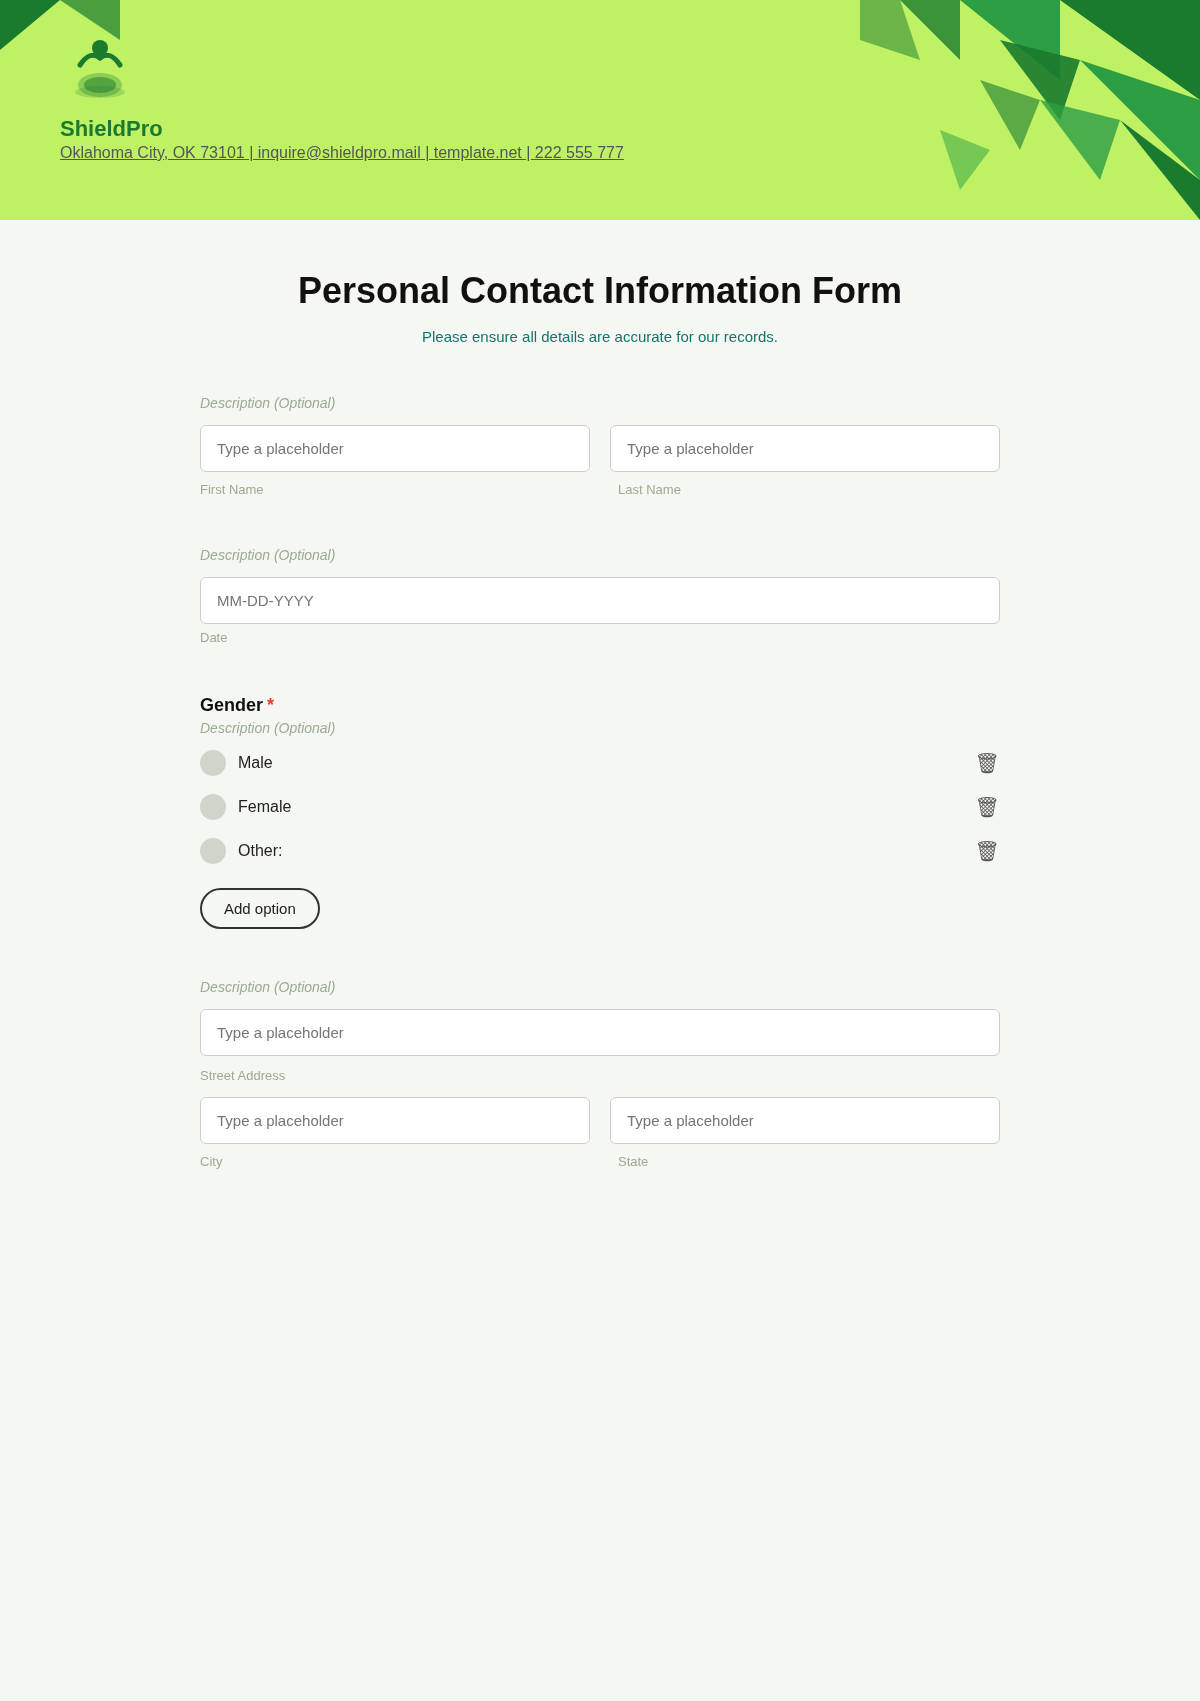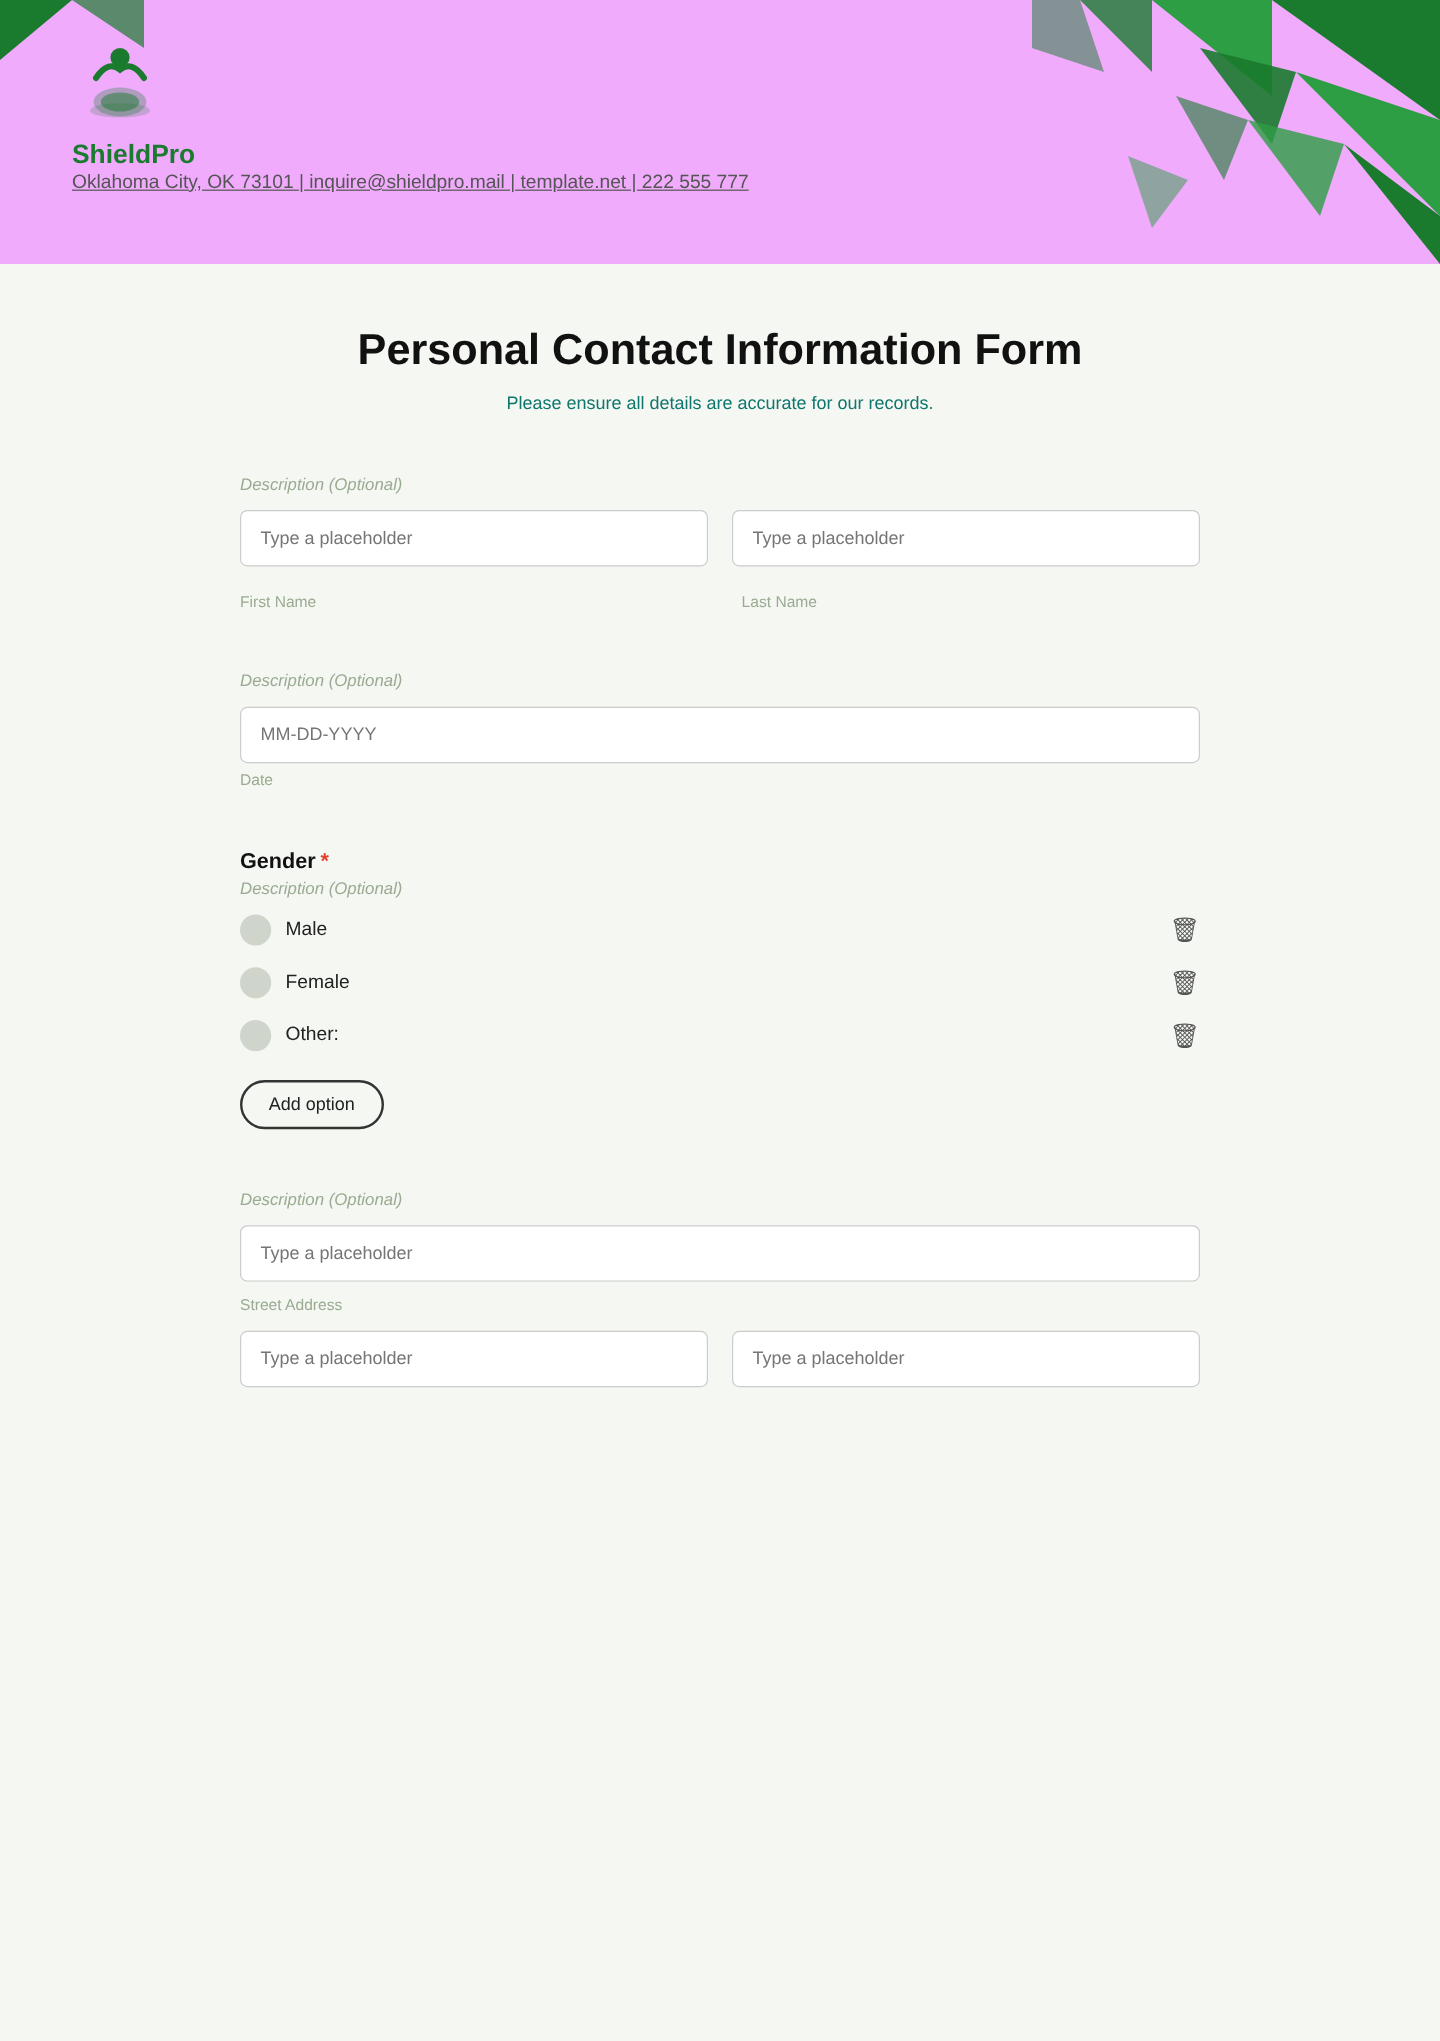--- a/index.html
+++ b/index.html
@@ -8,21 +8,21 @@
       font-family: 'Arial', sans-serif;
       min-height: 1701px;
       width: 1200px;
       position: relative;
       overflow-x: hidden;
     }
 
     
     .header {
       position: relative;
-      background: #f0abfc;
+      background: #bef264;
       padding: 30px 60px 20px 60px;
       min-height: 220px;
       overflow: hidden;
     }
 
     .header-logo-area {
       display: flex;
       flex-direction: column;
       align-items: flex-start;
       z-index: 2;
@@ -139,21 +139,21 @@
       padding: 14px 16px;
       font-size: 15px;
       color: #555;
       background: #fff;
       outline: none;
     }
 
     .input-sublabel-row {
       display: flex;
       gap: 36px;
-      margin-top: 22px;
+      margin-top: 10px;
       align-items: flex-end;
     }
 
     .input-sublabel {
       flex: 1;
       color: #9aab92;
       font-size: 13px;
     }
 
     .input-sublabel-single {
@@ -323,15 +323,19 @@
 
     
     <input class="input-full" type="text" placeholder="Type a placeholder" style="margin-bottom: 6px;">
     <div class="input-sublabel-single" style="margin-bottom: 14px;">Street Address</div>
 
     
     <div class="input-row">
       <input class="input-field" type="text" placeholder="Type a placeholder" style="">
       <input class="input-field" type="text" placeholder="Type a placeholder" style="">
     </div>
+    <div class="input-sublabel-row">
+      <span class="input-sublabel">City</span>
+      <span class="input-sublabel">State</span>
+    </div>
   </div>
 
 </div>
 
 </body></html>

